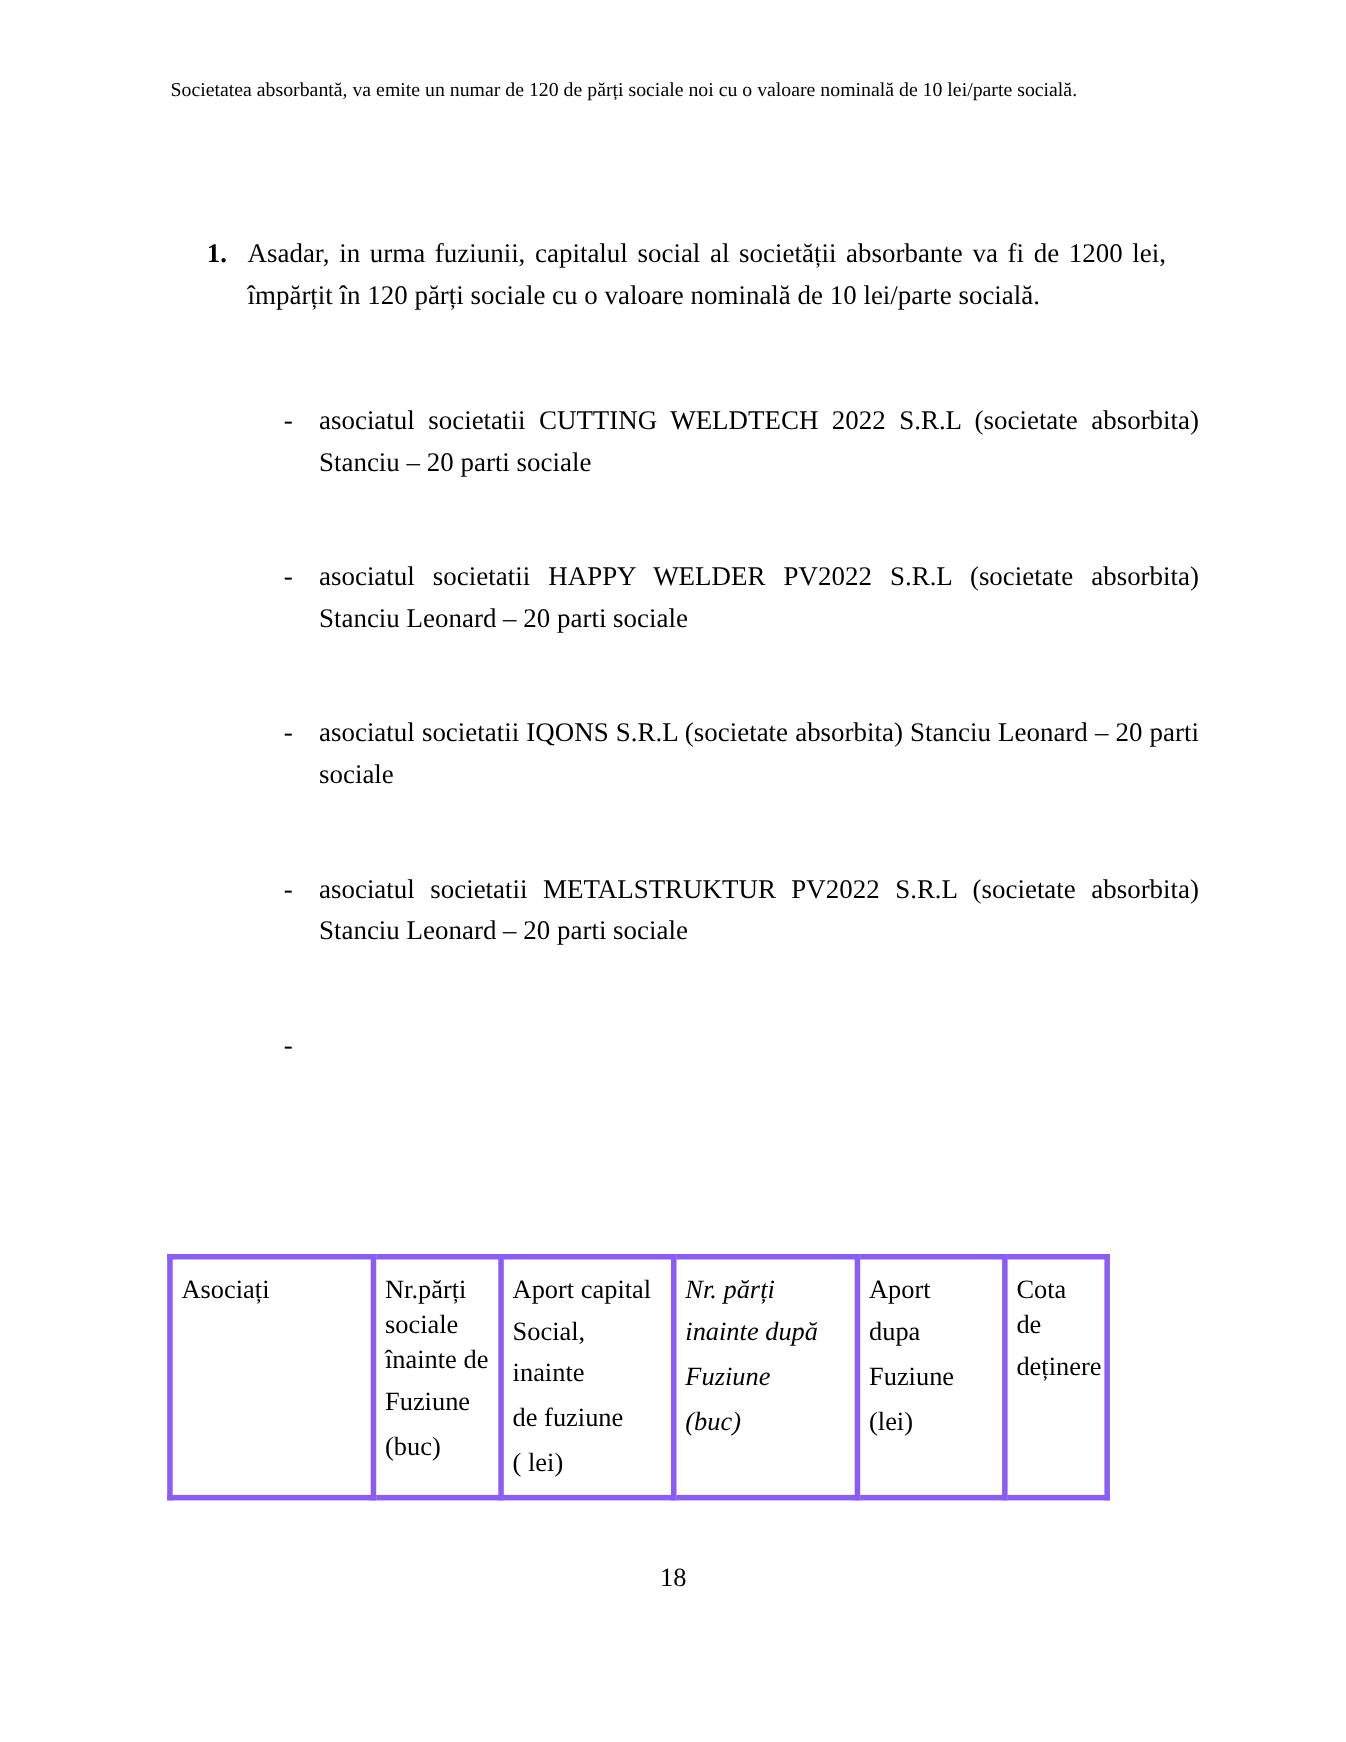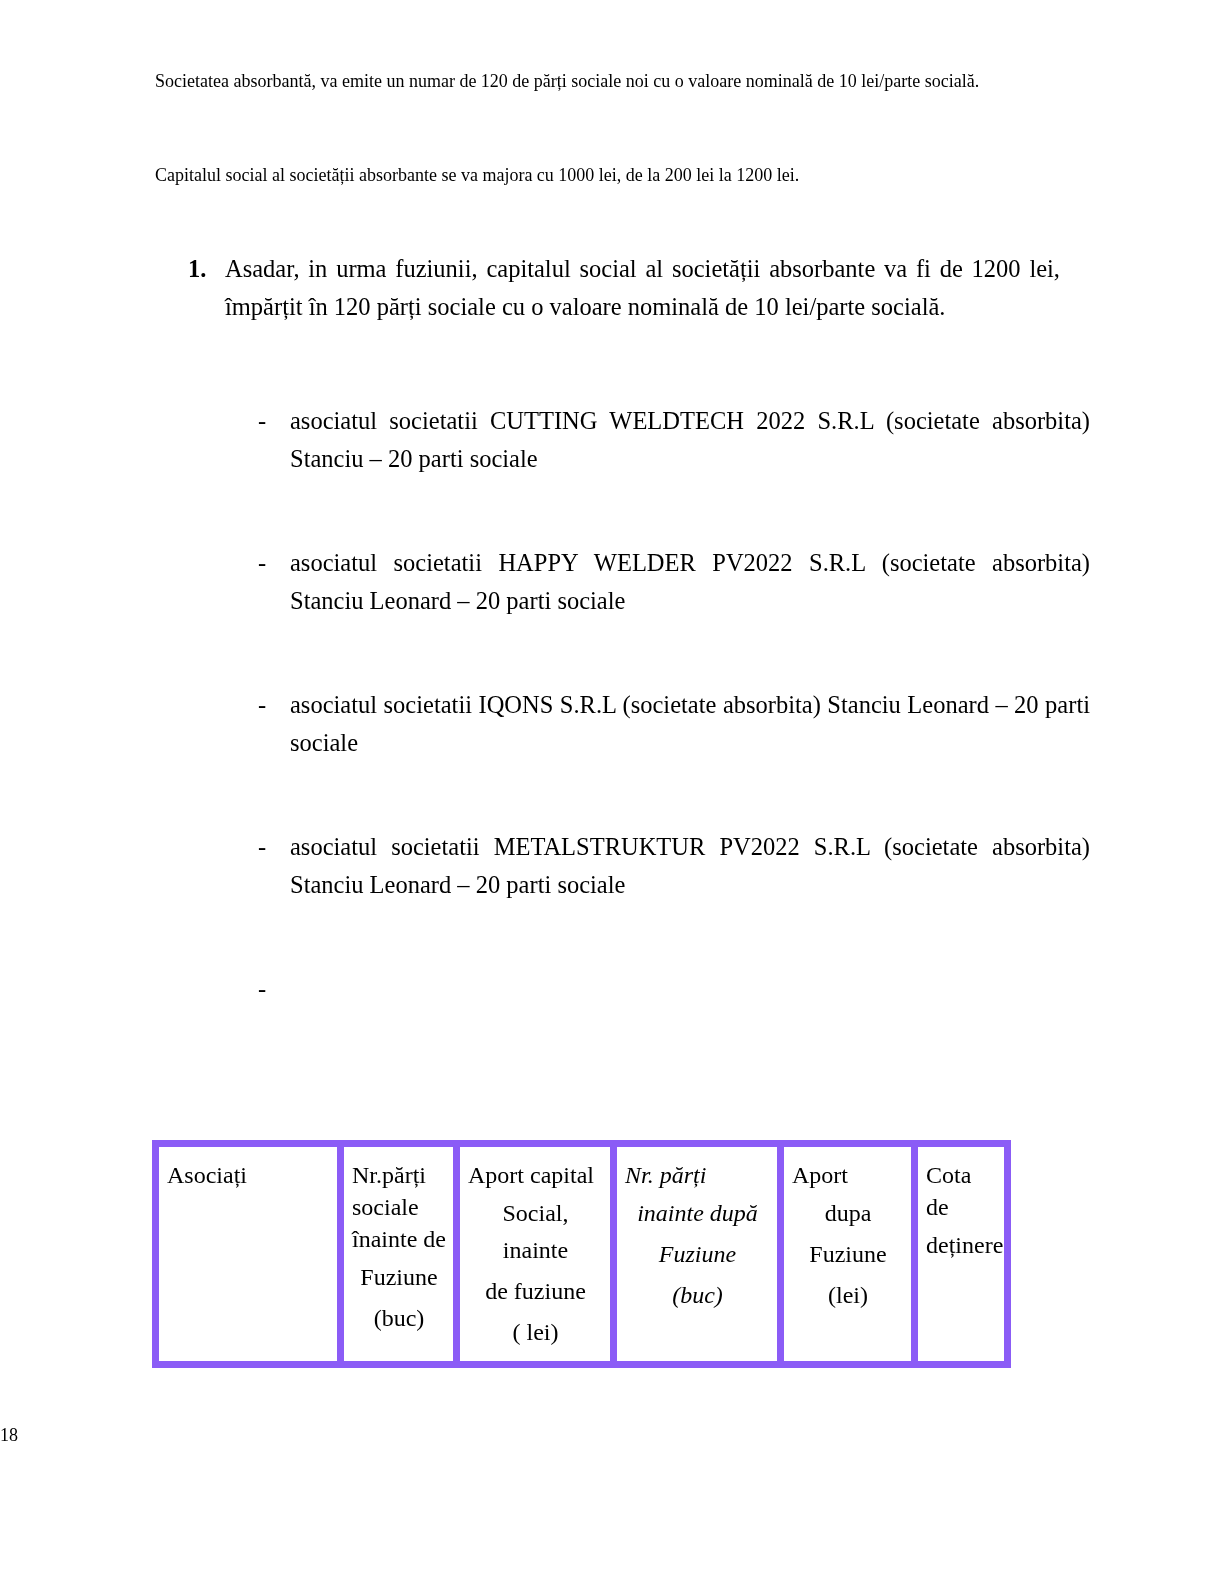--- a/index.html
+++ b/index.html
@@ -88,59 +88,59 @@
     left: 152px;
     top: 1140px;
     width: 852px;
   }
   table.struct {
     border-collapse: collapse;
     width: 852px;
     table-layout: fixed;
   }
   table.struct td {
-    border: 7px solid #8b5cf6;
+    border: 5px solid #8b5cf6;
     vertical-align: top;
     padding: 12px 7px 10px 8px;
     font-size: 24px;
     line-height: 35px;
     height: 180px;
     box-sizing: border-box;
   }
   .col-0 { width: 185px; }
   .col-1 { width: 116px; }
   .col-2 { width: 157px; }
   .col-3 { width: 167px; font-style: italic; }
   .col-4 { width: 134px; }
   .col-5 { width: 93px; }
 
   .hdr-tight { line-height: 32px; display: block; }
-  .hdr-loose { line-height: 37px; display: block; margin-top: 4px; text-align: center; }
+  .hdr-loose { line-height: 37px; display: block; margin-top: 4px; }
 
   .page-number {
     position: absolute;
     left: 0;
     top: 1420px;
     width: 1224px;
-    font-size: 18px;
+    text-align: center;
+    font-size: 24px;
     line-height: 30px;
   }
 </style>
 </head>
 <body>
 
 <div class="page">
 
   <div class="content">
 
     <p class="para">Societatea absorbantă, va emite un numar de 120 de părți sociale noi cu o valoare nominală de 10 lei/parte socială.</p>
 
     <div class="gap-1"></div>
 
-    <p class="para">Capitalul social al societății absorbante se va majora cu 1000 lei, de la 200 lei la 1200 lei.</p>
 
     <div class="gap-1"></div>
 
     <ol class="num-list">
       <li class="num-item">
         <span class="num-marker">1.</span>
         <span class="inner">Asadar, in urma fuziunii, capitalul social al societății absorbante va fi de 1200 lei, împărțit în    120 părți sociale cu o valoare nominală de 10 lei/parte socială.</span>
       </li>
     </ol>
 

